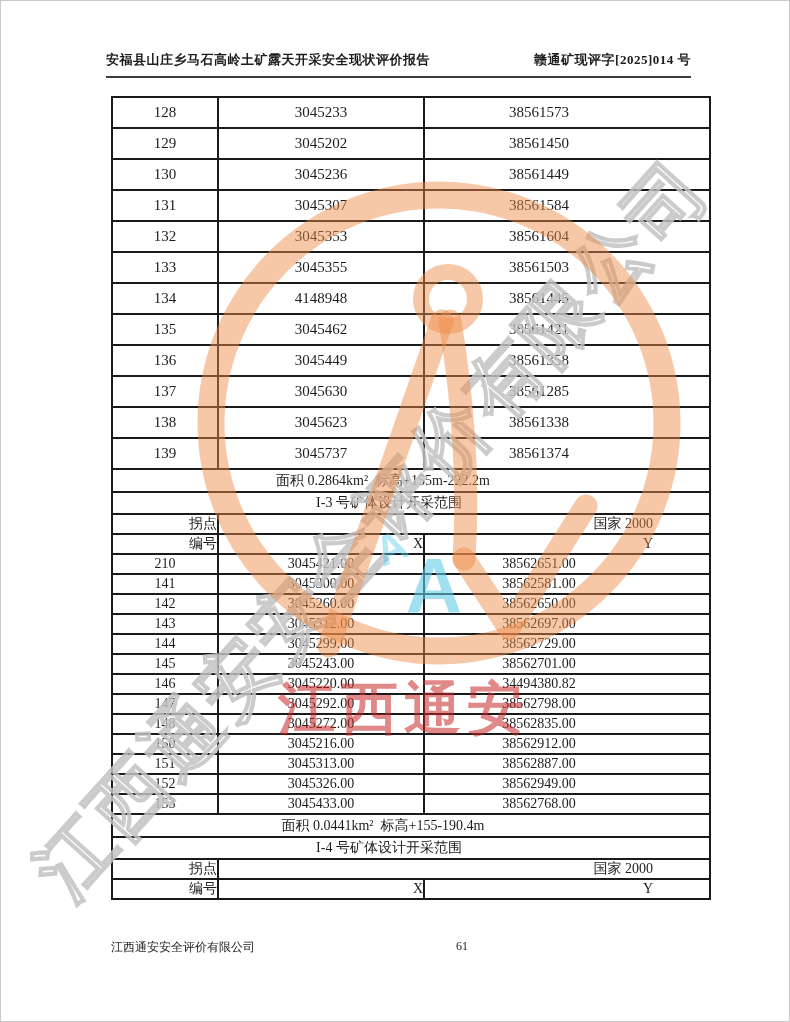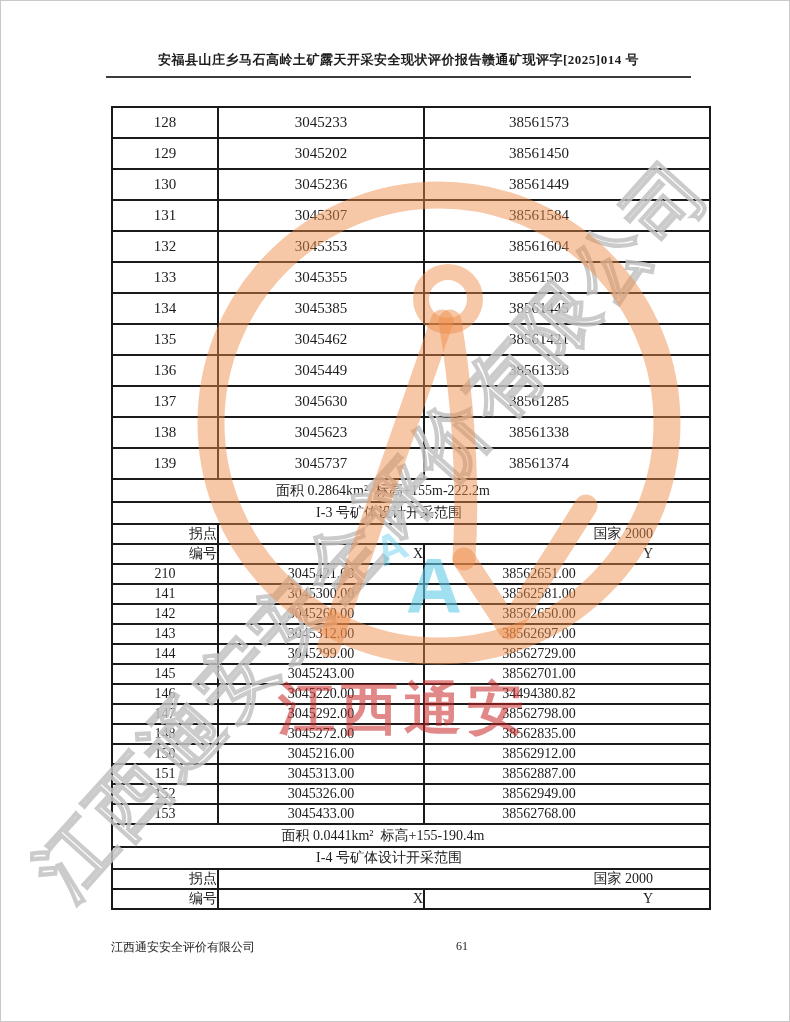--- a/index.html
+++ b/index.html
@@ -4,26 +4,26 @@
 <style>
   html,body{margin:0;padding:0;background:#ffffff;}
   .page{
     position:relative;width:790px;height:1022px;box-sizing:border-box;
     background:#ffffff;border:1px solid #c9c9c9;overflow:hidden;
     font-family:"Liberation Serif","DejaVu Serif",serif;color:#1c1c1c;
   }
   
   .header{
     position:absolute;top:50px;left:105px;width:585px;
-    display:flex;justify-content:center;align-items:flex-end;
+    display:flex;justify-content:space-between;align-items:flex-end;
     padding-bottom:7px;border-bottom:2px solid #3c3c3c;
     font-size:13px;font-weight:600;letter-spacing:.5px;
   }
   
-  .table-wrap{position:absolute;top:105px;left:110px;width:598px;}
+  .table-wrap{position:absolute;top:95px;left:110px;width:598px;}
   table.coords{border-collapse:collapse;table-layout:fixed;width:598px;}
   table.coords td{
     border:2px solid #1a1a1a;text-align:center;vertical-align:middle;
     padding:0;overflow:hidden;white-space:nowrap;
   }
   tbody.lg td{height:29px;font-size:15px;}
   tbody.sm td{height:18px;font-size:14px;}
   tr.note td{height:21px;font-size:14px;border-radius:8px;}
   tr.title td{height:20px;font-size:14px;padding-left:12px;}
   tr.hdr td{height:16px;font-size:14px;text-align:right;}
@@ -80,21 +80,21 @@
             <td class="col-x">3045353</td>
             <td class="col-y">38561604</td>
           </tr>
           <tr>
             <td class="col-no">133</td>
             <td class="col-x">3045355</td>
             <td class="col-y">38561503</td>
           </tr>
           <tr>
             <td class="col-no">134</td>
-            <td class="col-x">3045385</td>
+            <td class="col-x">4148948</td>
             <td class="col-y">38561445</td>
           </tr>
           <tr>
             <td class="col-no">135</td>
             <td class="col-x">3045462</td>
             <td class="col-y">38561421</td>
           </tr>
           <tr>
             <td class="col-no">136</td>
             <td class="col-x">3045449</td>

